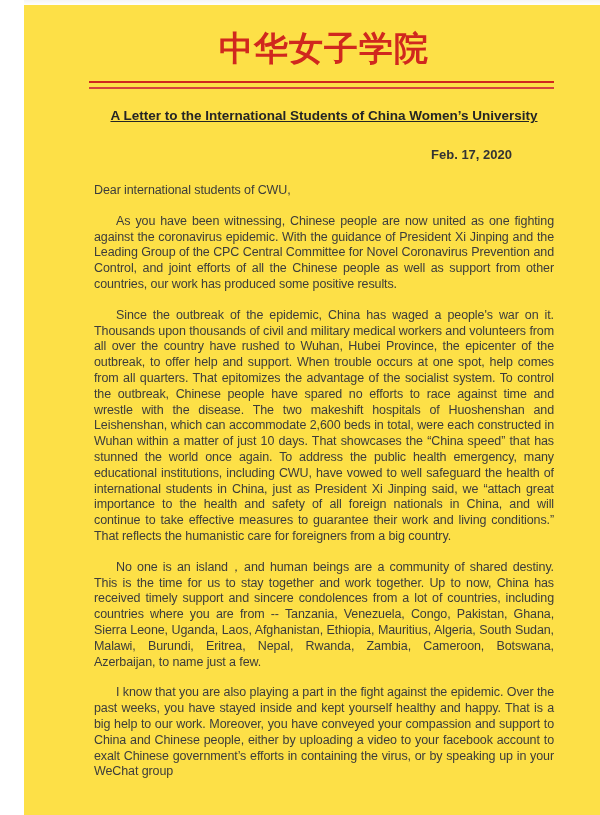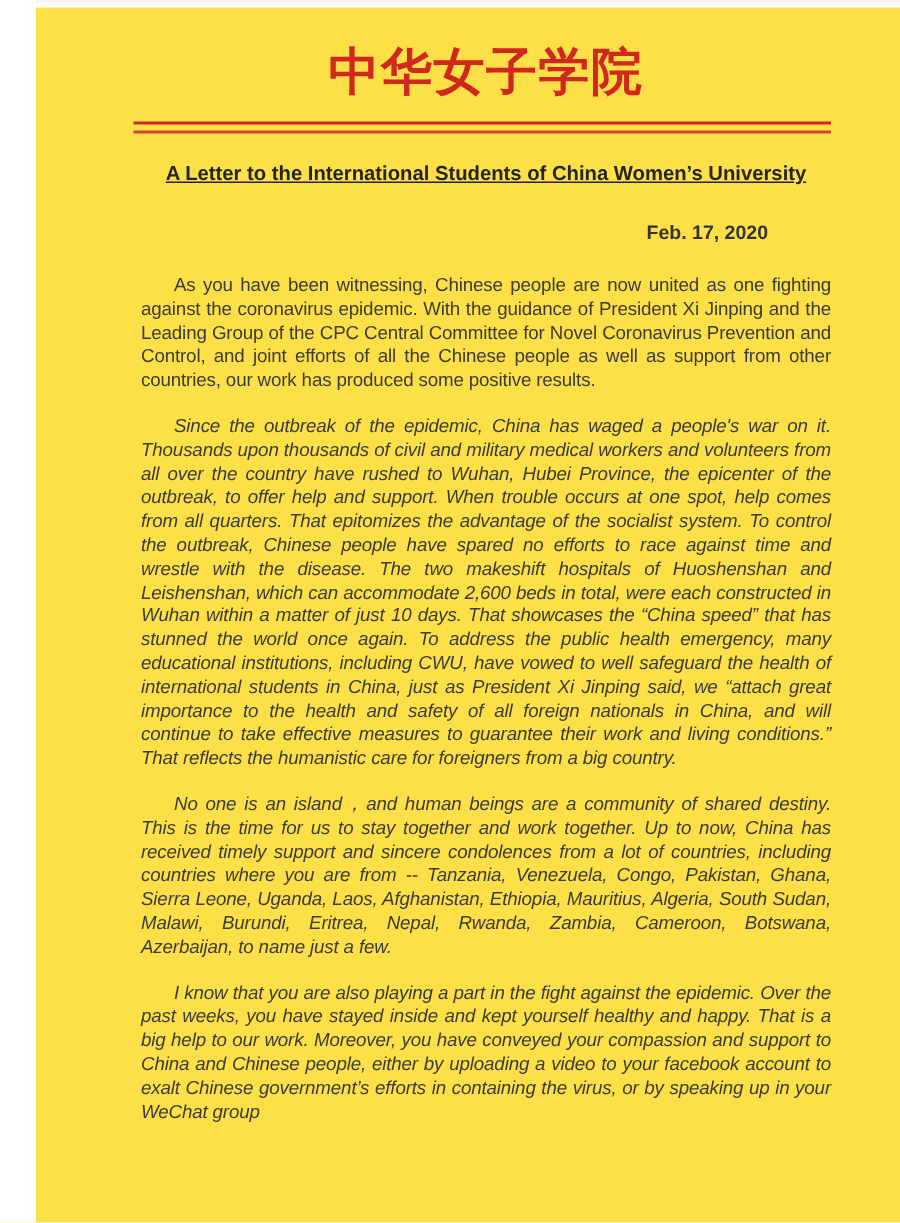--- a/index.html
+++ b/index.html
@@ -64,38 +64,39 @@
   }
   .letter-body {
     margin: 21px 70px 0 70px;
     font-size: 12.5px;
     line-height: 15.8px;
     letter-spacing: -0.1px;
     text-align: justify;
     color: #3c3c3c;
   }
   .letter-body p { margin: 0; }
-  .letter-body p + p { margin-top: 15px; font-style: italic; }
+  .letter-body p + p { margin-top: 15px; }
   .para { text-indent: 22px; }
   .salutation { text-align: left; }
 </style>
 </head>
 <body>
 
 <div class="page">
 
   <h1 class="cn-title">中华女子学院</h1>
 
   <div class="double-rule"></div>
 
   <h2 class="letter-title">A Letter to the International Students of China Women’s University</h2>
 
   <div class="letter-date">Feb. 17, 2020</div>
 
   <div class="letter-body">
+    <p class="salutation">Dear international students of CWU,</p>
 
     <p class="para">As you have been witnessing, Chinese people are now united as one fighting against the coronavirus epidemic. With the guidance of President Xi Jinping and the Leading Group of the CPC Central Committee for Novel Coronavirus Prevention and Control, and joint efforts of all the Chinese people as well as support from other countries, our work has produced some positive results.</p>
 
     <p class="para">Since the outbreak of the epidemic, China has waged a people's war on it. Thousands upon thousands of civil and military medical workers and volunteers from all over the country have rushed to Wuhan, Hubei Province, the epicenter of the outbreak, to offer help and support. When trouble occurs at one spot, help comes from all quarters. That epitomizes the advantage of the socialist system. To control the outbreak, Chinese people have spared no efforts to race against time and wrestle with the disease. The two makeshift hospitals of Huoshenshan and Leishenshan, which can accommodate 2,600 beds in total, were each constructed in Wuhan within a matter of just 10 days. That showcases the “China speed” that has stunned the world once again. To address the public health emergency, many educational institutions, including CWU, have vowed to well safeguard the health of international students in China, just as President Xi Jinping said, we “attach great importance to the health and safety of all foreign nationals in China, and will continue to take effective measures to guarantee their work and living conditions.” That reflects the humanistic care for foreigners from a big country.</p>
 
 
     <p class="para">No one is an island，and human beings are a community of shared destiny. This is the time for us to stay together and work together. Up to now, China has received timely support and sincere condolences from a lot of countries, including countries where you are from -- Tanzania, Venezuela, Congo, Pakistan, Ghana, Sierra Leone, Uganda, Laos, Afghanistan, Ethiopia, Mauritius, Algeria, South Sudan, Malawi, Burundi, Eritrea, Nepal, Rwanda, Zambia, Cameroon, Botswana, Azerbaijan, to name just a few.</p>
 
     <p class="para">I know that you are also playing a part in the fight against the epidemic. Over the past weeks, you have stayed inside and kept yourself healthy and happy. That is a big help to our work. Moreover, you have conveyed your compassion and support to China and Chinese people, either by uploading a video to your facebook account to exalt Chinese government’s efforts in containing the virus, or by speaking up in your WeChat group</p>
   </div>

